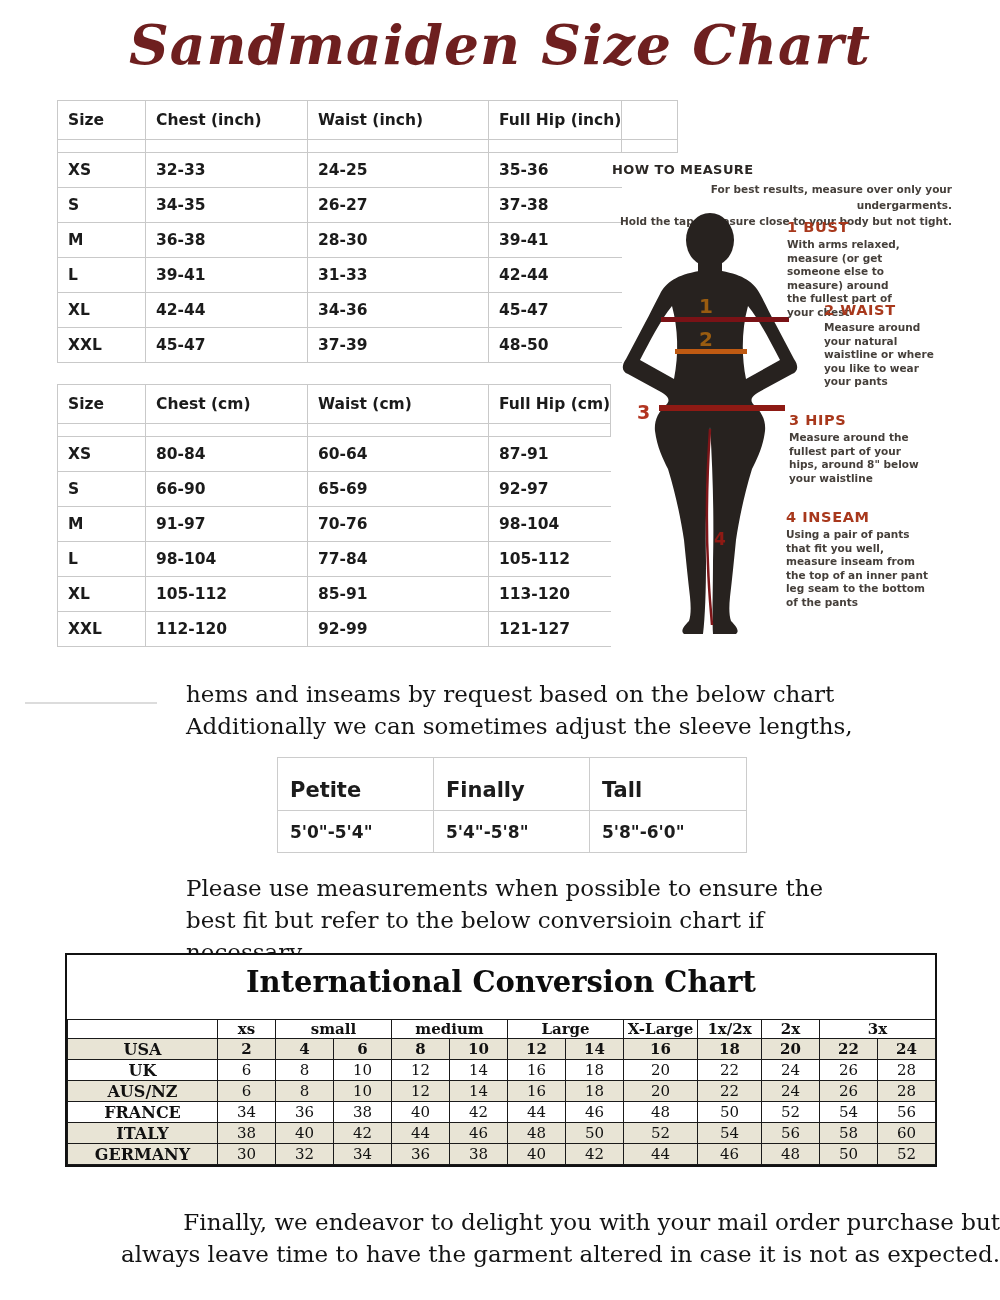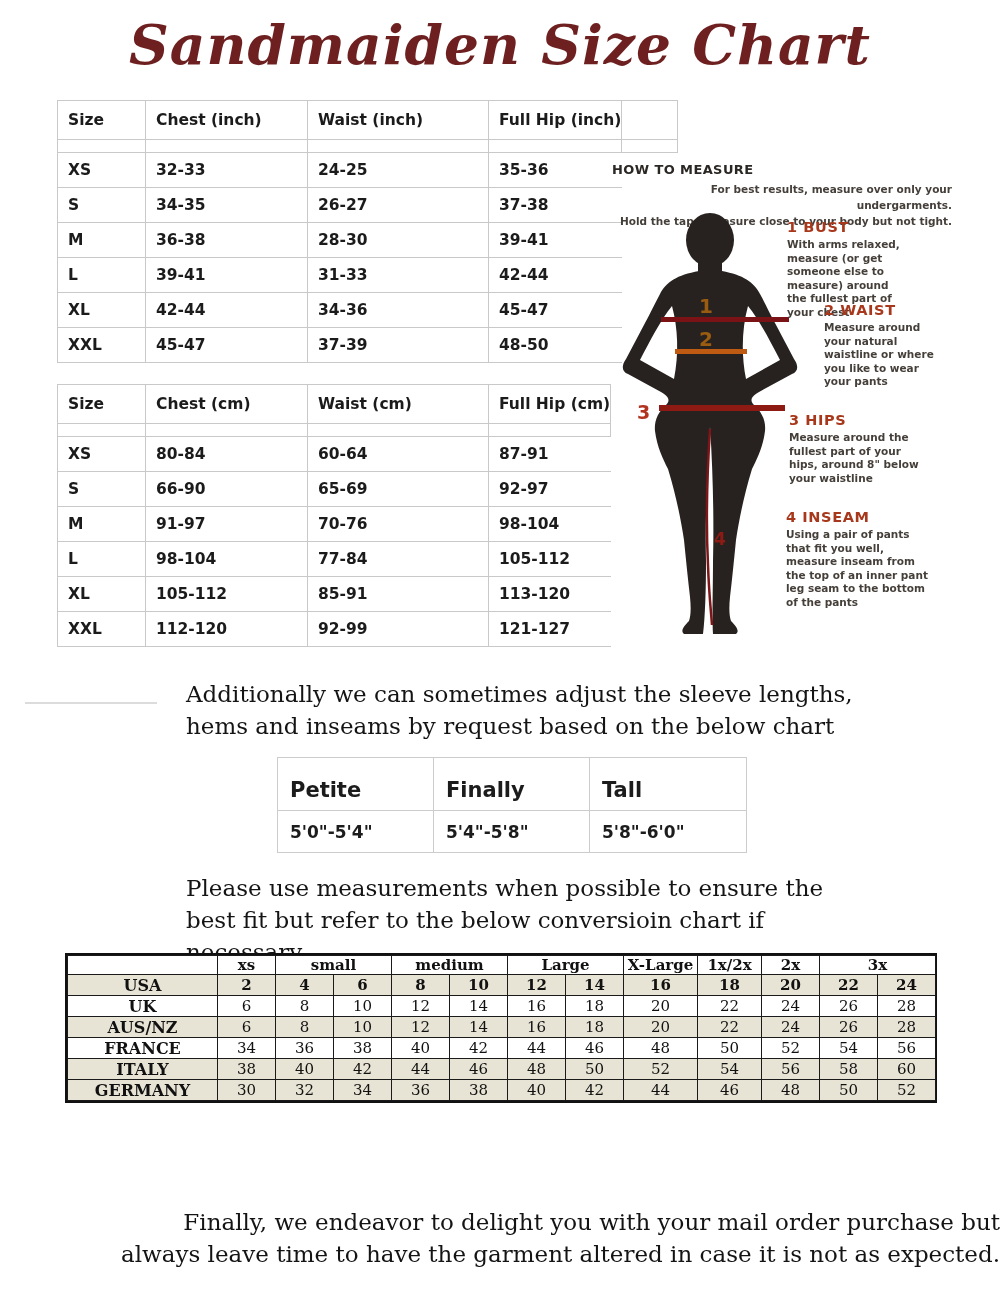--- a/index.html
+++ b/index.html
@@ -252,22 +252,22 @@
   <div class="step-head">
     <span>4</span>
     <span>INSEAM</span>
   </div>
   <div class="step-text" style="width:148px;">Using a pair of pants that fit you well, measure inseam from the top of an inner pant leg seam to the bottom of the pants</div>
 </div>
 
 <div class="abs faint-line" style="left:25px;top:702px;width:132px;"></div>
 
 <div class="abs para" style="left:186px;top:678px;width:680px;">
+  <div>hems and inseams by request based on the below chart</div>
   <div>Additionally we can sometimes adjust the sleeve lengths,</div>
-  <div>hems and inseams by request based on the below chart</div>
 </div>
 
 <table class="htab abs" style="left:277px;top:757px;">
   <colgroup>
       <col style="width:156px">
       <col style="width:156px">
       <col style="width:157px">
     </colgroup>
   <tbody>
       <tr class="hd">
@@ -282,20 +282,21 @@
   </tr>
 </tbody>
   </table>
 
 <div class="abs para" style="left:186px;top:872px;width:700px;">
   <div>Please use measurements when possible to ensure the</div>
   <div>best fit but refer to the below conversioin chart if necessary</div>
 </div>
 
 <div class="abs conv" style="left:65px;top:953px;width:868px;">
+  <div class="conv-title">International Conversion Chart</div>
   <table class="conv-grid">
     <colgroup>
       <col style="width:150px">
         <col style="width:58px">
         <col style="width:58px">
         <col style="width:58px">
       <col style="width:58px">
         <col style="width:58px">
         <col style="width:58px">
         <col style="width:58px">

